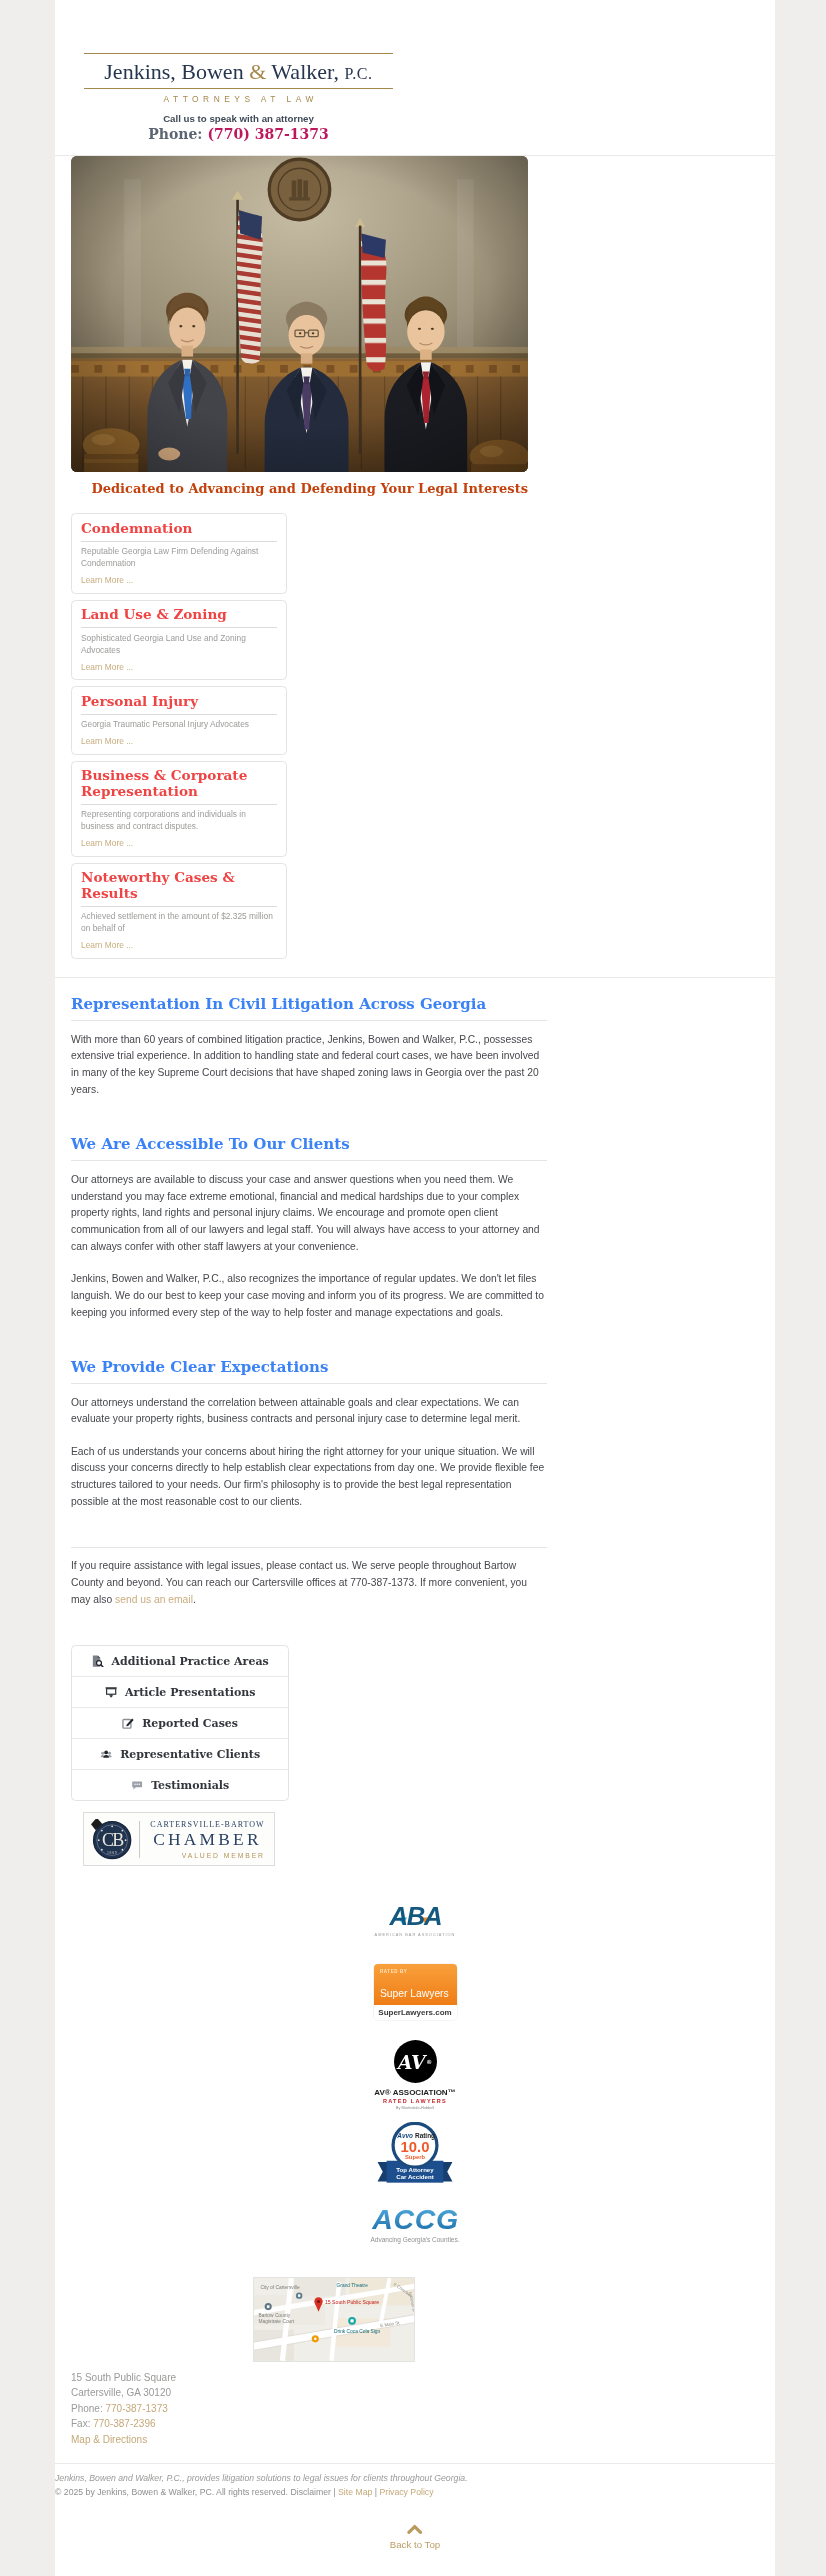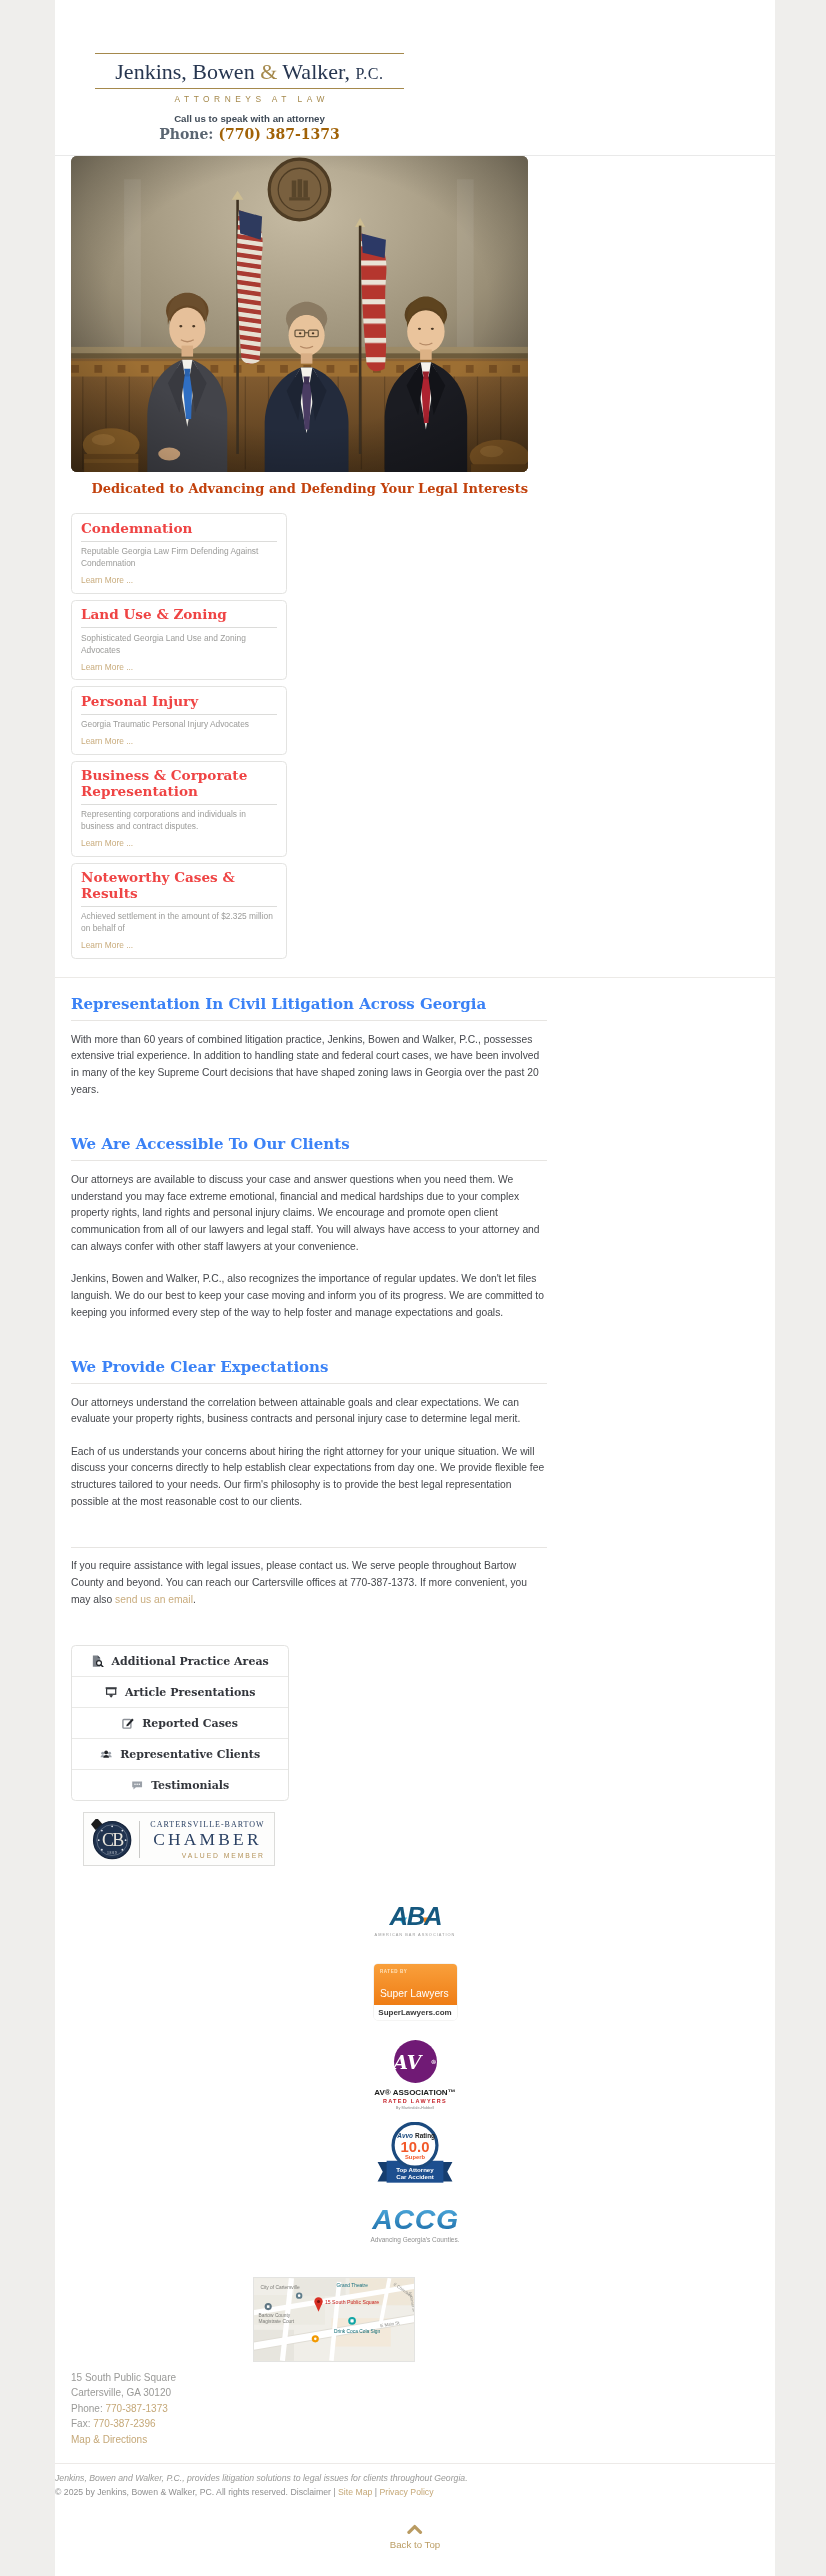--- a/index.html
+++ b/index.html
@@ -1,31 +1,31 @@
 <!DOCTYPE html>
 <html style="font-size:10.3px"><head>
 <meta charset="utf-8">
 <style>
   html,body{margin:0;padding:0;}
   body{background:#efeeec;font-family:"Liberation Sans",sans-serif;width:826px;}
   .sheet{position:relative;width:720px;margin-left:55px;background:#ffffff;min-height:2576px;box-sizing:border-box;overflow:hidden;}
 
   
-  .site-header{padding:53px 16px 13px;border-bottom:0.6px solid #e9e9e9;}
+  .site-header{padding:53px 5px 13px;border-bottom:0.6px solid #e9e9e9;}
   .header-inner{margin-left:24px;width:309px;text-align:center;}
   .logo-block{cursor:pointer;}
   .logo-rule{border-top:1.3px solid #a5894c;}
   .logo-name{font-family:"Liberation Serif","DejaVu Serif",serif;color:#273650;font-size:22px;padding:4.5px 0 3.2px;white-space:nowrap;}
   .logo-name .amp{color:#a5894c;}
   .logo-name .suffix{font-size:16px;letter-spacing:0.6px;}
   .logo-tagline{margin-top:5.2px;color:#a5894c;font-size:8.4px;letter-spacing:4.5px;padding-left:4.5px;}
   .call-text{margin-top:9px;font-size:9.7px;font-weight:bold;color:#3f4a57;}
   .phone-line{margin-top:1.9px;font-family:"DejaVu Serif","Liberation Serif",serif;font-weight:bold;font-size:14px;}
   .phone-label{color:#5b6672;}
-  .phone-number{color:#a16207;text-decoration:none;cursor:pointer;}
+  .phone-number{color:#be185d;text-decoration:none;cursor:pointer;}
 
   
   .hero-photo{margin:12.3px 0 0 16px;width:457px;height:316px;border-radius:5.8px;overflow:hidden;background:#6f6653;}
   .page-title{margin:9px 0 0 16px;width:457px;text-align:right;font-family:"DejaVu Serif","Liberation Serif",serif;font-weight:700;font-size:13px;line-height:1.2;color:#c2410c;}
 
   
   .practice-cards{margin:17px 0 0 16px;width:216px;}
   .card{border:0.6px solid #e3e3e1;border-radius:4.5px;background:#fff;padding:6.5px 9px 7.7px;margin-bottom:5.8px;box-sizing:border-box;}
   .card h3{margin:0;font-family:"DejaVu Serif","Liberation Serif",serif;font-size:13.6px;color:#ef4444;font-weight:700;line-height:1.15;}
   .card-rule{border-top:0.6px solid #dcdcda;margin:4.5px 0;}
@@ -61,21 +61,21 @@
   
   .badges{text-align:center;margin-top:36px;}
   .badge{cursor:pointer;}
   .aba-sub{font-size:3.9px;letter-spacing:1px;color:#9a9a9a;margin-top:0.6px;}
   .badge-sl{margin:27px auto 0;width:83px;border-radius:3.9px;overflow:hidden;box-shadow:0 0 0 0.6px #ececea;}
   .sl-top{background:linear-gradient(#f9a03c,#ef7d15);padding:5.2px 6.5px 5.8px;text-align:left;}
   .sl-ratedby{color:#ffe3bd;font-size:4.5px;letter-spacing:0.6px;font-weight:bold;}
   .sl-name{color:#fff;font-size:10.3px;margin-top:14px;}
   .sl-site{background:#fff;color:#3a3a3a;font-size:8px;font-weight:bold;padding:2.6px 0 3.2px;}
   .badge-av{margin-top:20.7px;}
-  .av-circle{width:43px;height:43px;border-radius:50%;background:#701a75;color:#fff;margin:0 auto;display:flex;align-items:center;justify-content:space-between;font-family:"DejaVu Serif",serif;font-style:italic;font-weight:bold;font-size:18.7px;}
+  .av-circle{width:43px;height:43px;border-radius:50%;background:#000000;color:#fff;margin:0 auto;display:flex;align-items:center;justify-content:center;font-family:"DejaVu Serif",serif;font-style:italic;font-weight:bold;font-size:18.7px;}
   .av-circle sup{font-size:5.8px;margin-left:0.6px;}
   .av-line1{margin-top:4.5px;font-size:8px;color:#1d1d1d;font-weight:bold;}
   .av-line2{font-size:5.5px;color:#c41c24;font-weight:bold;letter-spacing:1.3px;margin-top:1.3px;}
   .av-line3{font-size:3.9px;color:#8a8a8a;margin-top:1.3px;}
   .badge-avvo{margin-top:11.6px;}
   .badge-accg{margin-top:18px;}
   .accg-sub{font-size:6.5px;color:#8f8f8f;margin-top:0px;}
 
   
   .map-thumb{margin:34px 0 0 198px;width:160px;height:83px;border:0.6px solid #e3e3e1;cursor:pointer;overflow:hidden;background:#f0eee8;}

